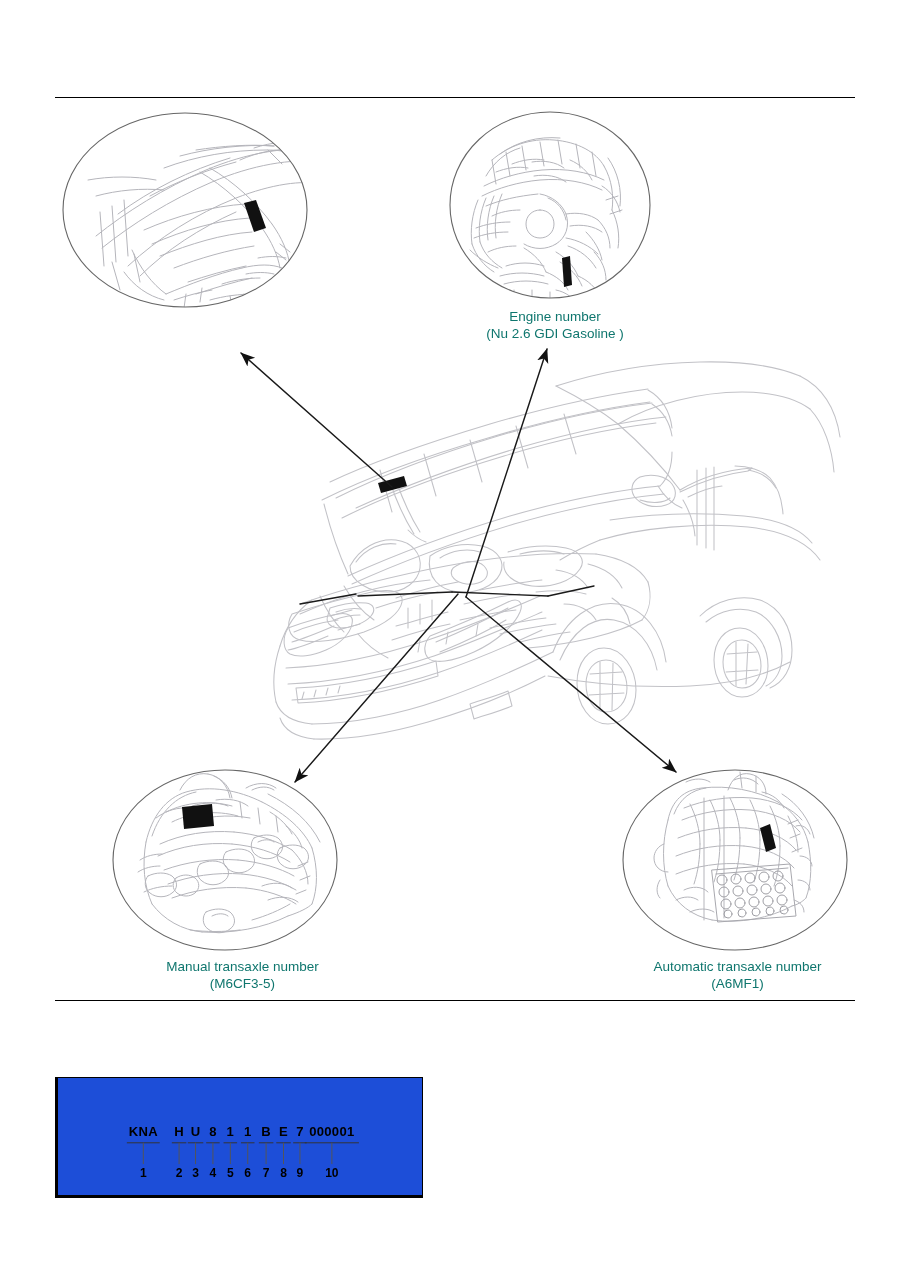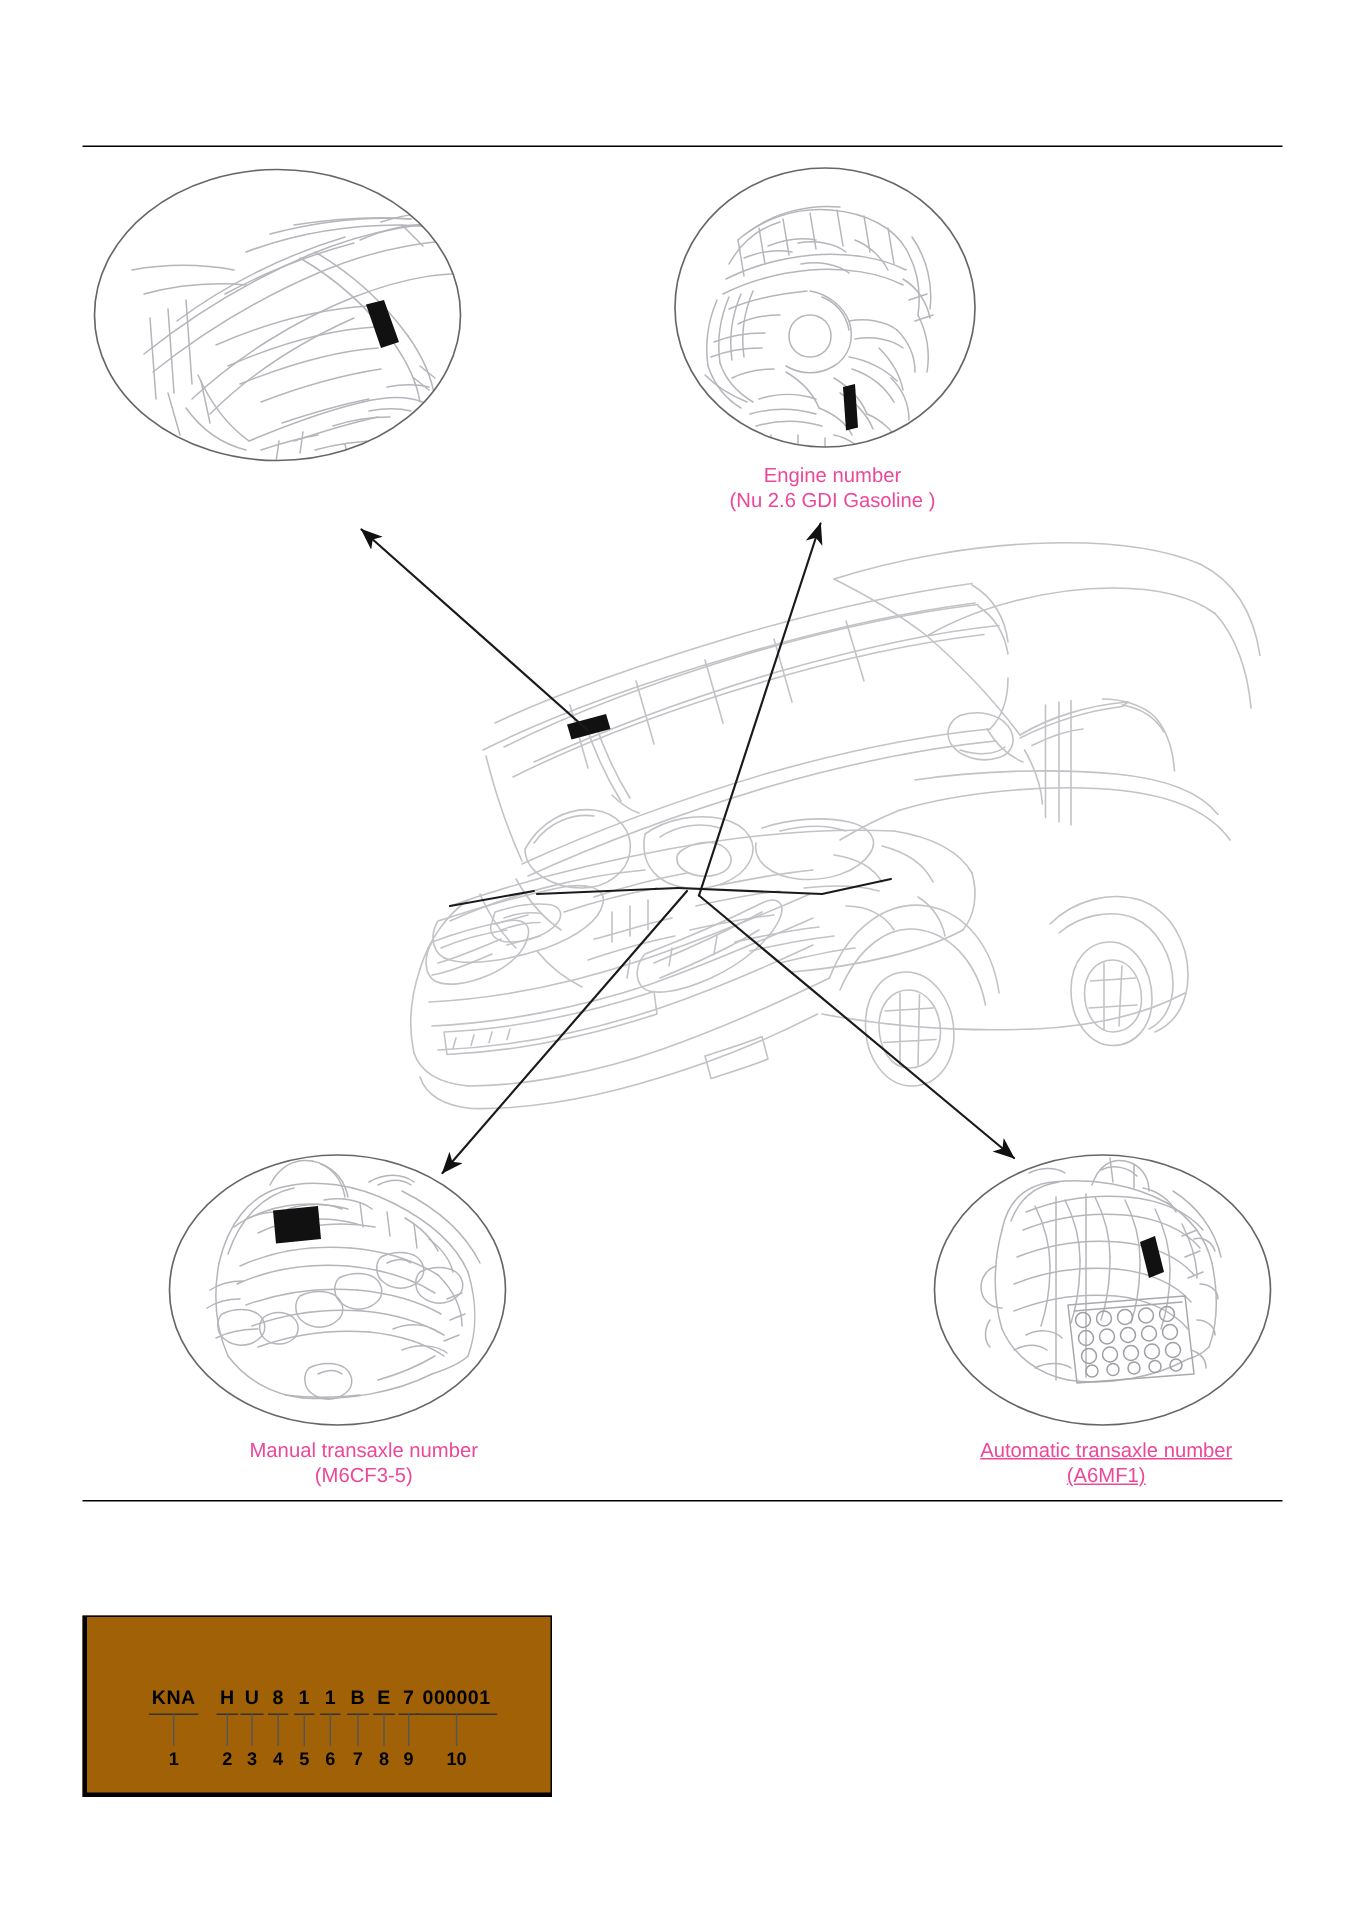--- a/index.html
+++ b/index.html
@@ -43,43 +43,43 @@
   }
   #figure-stage svg { display: block; }
 
   
   .caption {
     position: absolute;
     text-align: center;
     font-family: "Liberation Sans", sans-serif;
     font-size: 13.5px;
     line-height: 17px;
-    color: #ec4899;
+    color: #0f766e;
     white-space: nowrap;
   }
   .caption .line2 { display: block; }
 
   #caption-vin       { left: 40px;  top: 327px; width: 290px; }
   #caption-engine    { left: 420px; top: 308px; width: 270px; }
   #caption-manual    { left: 110px; top: 958px; width: 265px; }
-  #caption-automatic { left: 605px; top: 958px; width: 265px; text-decoration: underline; }
+  #caption-automatic { left: 605px; top: 958px; width: 265px; }
 
   
   #vin-box {
     position: absolute;
     left: 55px;
     top: 1077px;
-    width: 313px;
+    width: 368px;
     height: 121px;
     box-sizing: border-box;
     border-top: 1px solid #000;
     border-right: 1px solid #000;
     border-left: 3px solid #000;
     border-bottom: 3px solid #000;
-    background: #a16207;
+    background: #1d4ed8;
     padding-left: 41px;
   }
   #vin-diagram {
     position: absolute;
     left: 0; top: 0;
     width: 100%;
     height: 100%;
   }
   .vin-char {
     font-family: "Liberation Sans", sans-serif;

